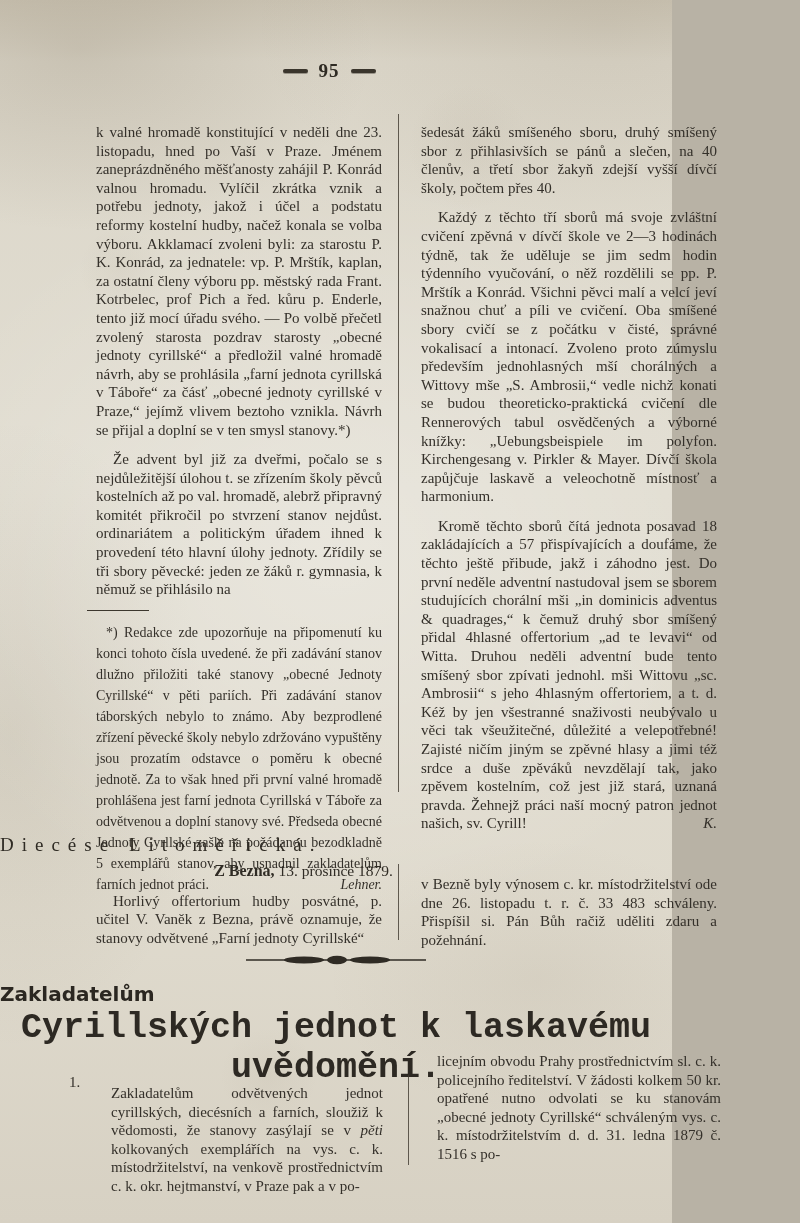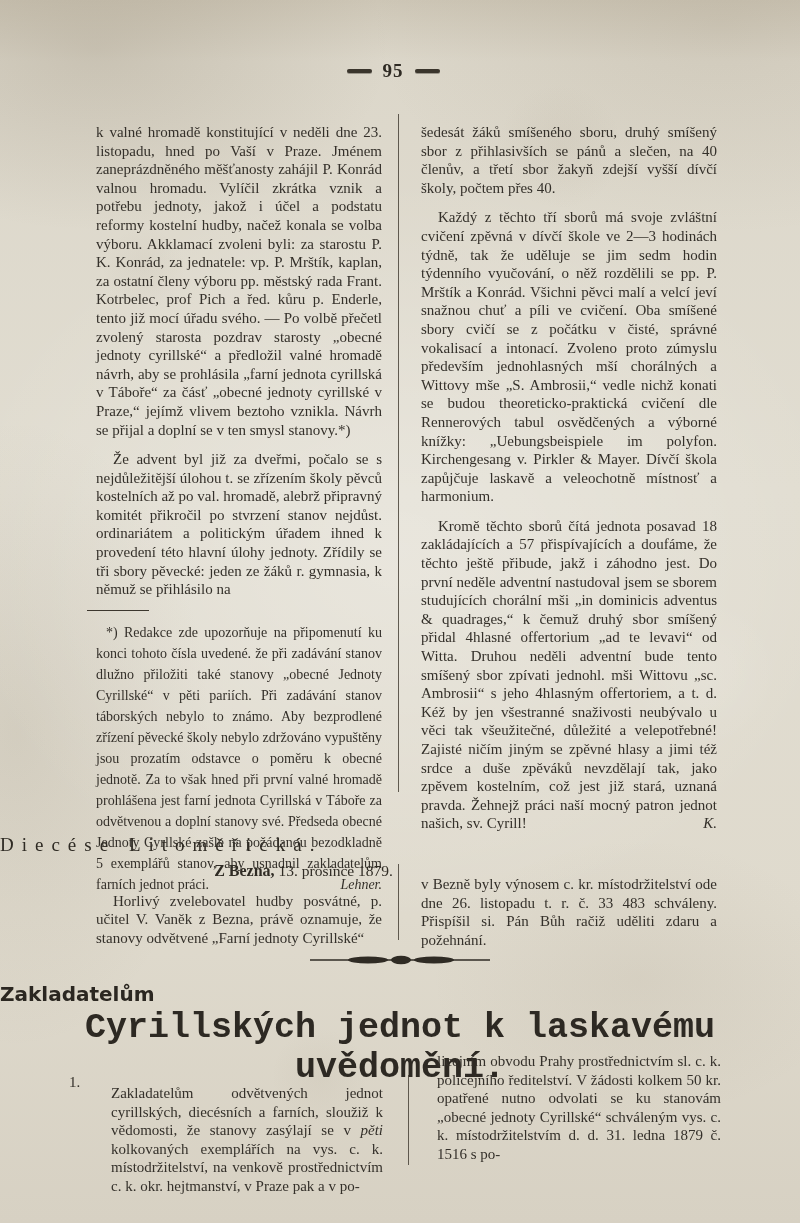--- a/index.html
+++ b/index.html
@@ -1,18 +1,18 @@
 <!DOCTYPE html>
 <html><head>
 <meta charset="utf-8">
 <style>
   html,body{margin:0;padding:0;}
   body{width:800px;height:1223px;overflow:hidden;background:#b8b2a5;}
   .page{
-    position:relative;width:800px;height:1223px;
+    position:relative;width:672px;height:1223px;
     background:
       radial-gradient(ellipse 420px 260px at 12% 4%, rgba(110,96,72,0.18), transparent 70%),
       radial-gradient(ellipse 500px 300px at 90% 2%, rgba(120,105,80,0.12), transparent 70%),
       radial-gradient(ellipse 600px 500px at 50% 45%, rgba(255,255,255,0.28), transparent 75%),
       radial-gradient(ellipse 300px 200px at 80% 80%, rgba(125,110,85,0.08), transparent 70%),
       radial-gradient(ellipse 260px 420px at 2% 60%, rgba(115,102,78,0.12), transparent 75%),
       linear-gradient(180deg,#cdc6b6 0%,#dcd7ca 5%,#e1ddd1 40%,#dfdacd 75%,#d7d1c3 100%);
     font-family:"Liberation Serif", serif;
     color:#34302a;
   }
@@ -90,21 +90,21 @@
     <p class="justify indent">Každý z těchto tří sborů má svoje zvláštní cvičení zpěvná v dívčí škole ve 2—3 hodinách týdně, tak že uděluje se jim sedm hodin týdenního vyučování, o něž rozdělili se pp. P. Mrštík a Konrád. Všichni pěvci malí a velcí jeví snažnou chuť a píli ve cvičení. Oba smíšené sbory cvičí se z počátku v čisté, správné vokalisací a intonací. Zvoleno proto zúmyslu především jednohlasných mší chorálných a Wittovy mše „S. Ambrosii,“ vedle nichž konati se budou theoreticko-praktická cvičení dle Rennerových tabul osvědčených a výborné knížky: „Uebungsbeispiele im polyfon. Kirchengesang v. Pirkler &amp; Mayer. Dívčí škola zapůjčuje laskavě a veleochotně místnosť a harmonium.</p>
     <p class="justify indent"><span>Kromě těchto sborů čítá jednota posavad 18 zakládajících a 57 přispívajících a doufáme, že těchto ještě přibude, jakž i záhodno jest. Do první neděle adventní nastudoval jsem se sborem studujících chorální mši „in dominicis adventus &amp; quadrages,“ k čemuž druhý sbor smíšený přidal 4hlasné offertorium „ad te levavi“ od Witta. Druhou neděli adventní bude tento smíšený sbor zpívati jednohl. mši Wittovu „sc. Ambrosii“ s jeho 4hlasným offertoriem, a t. d. Kéž by jen všestranné snaživosti neubývalo u věci tak všeužitečné, důležité a velepotřebné! Zajisté ničím jiným se zpěvné hlasy a jimi též srdce a duše zpěváků nevzdělají tak, jako zpěvem kostelním, což jest již stará, uznaná pravda. Žehnejž práci naší mocný patron jednot našich, sv. Cyrill!</span><span class="sig">K.</span></p>
   </div>
 
   <div class="diocese-header">Diecése Litoměřická.</div>
 
   <div class="vdivider" style="left:398px;top:864px;height:76px;"></div>
 
   <div class="col-left body-text" style="top:862px;">
     <div class="dateline"><b>Z Bezna,</b><span> 13. prosince 1879.</span></div>
-    <p class="justify indent">Horlivý zvelebovatel hudby posvátné, p. učitel V. Vaněk z Bezna, právě oznamuje, že stanovy odvětvené „Farní jednoty Cyrillské“</p>
+    <p class="justify indent">Horlivý offertorium hudby posvátné, p. učitel V. Vaněk z Bezna, právě oznamuje, že stanovy odvětvené „Farní jednoty Cyrillské“</p>
   </div>
 
   <div class="col-right body-text" style="top:864px;">
     <p class="justify">v Bezně byly výnosem c. kr. místodržitelství ode dne 26. listopadu t. r. č. 33 483 schváleny. Přispíšil si. Pán Bůh račiž uděliti zdaru a požehnání.</p>
   </div>
 
   <div class="deco">
     <svg width="180" height="16" viewBox="0 0 180 16">
       <line x1="0" y1="8" x2="180" y2="8" stroke="#2f2b24" stroke-width="1.4"></line>
       <ellipse cx="58" cy="8" rx="20" ry="3.4" fill="#2f2b24"></ellipse>

